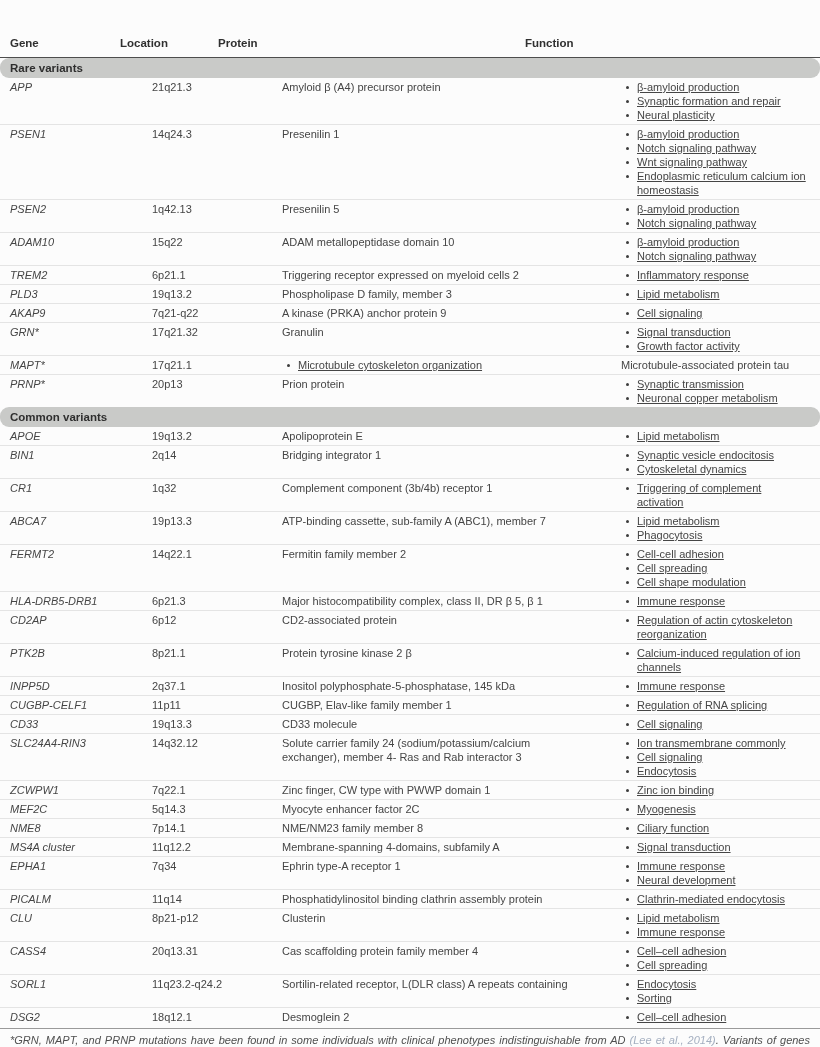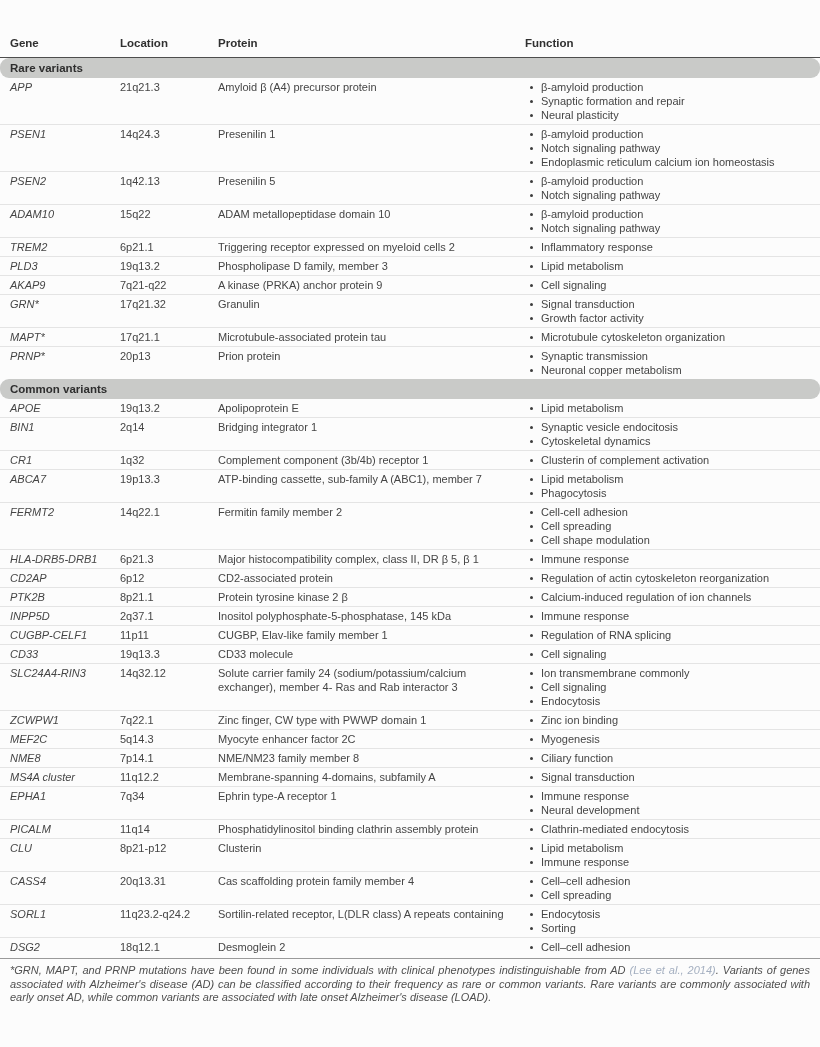--- a/index.html
+++ b/index.html
@@ -29,26 +29,26 @@
     font-weight:bold;color:#303030;font-size:11.5px;
     padding-bottom:7px;line-height:14px;
   }
   .header-rule{border-top:1.5px solid var(--rule-dark);width:820px;}
   .section-band{
     background:var(--section-band);
     height:20px;line-height:20px;
     padding-left:10px;
     font-weight:bold;color:#2e2e2e;font-size:11.5px;border-radius:9px;
   }
-  .row{padding-top:2px;padding-bottom:2px;}
+  .row{padding-top:2px;padding-bottom:2px;gap:32px;}
   .row + .row{border-top:1px solid var(--rule-light);}
   .cell{line-height:14px;vertical-align:top;padding-right:8px;}
   .gene{font-style:italic;}
   .func{padding-right:0;}
-  .fitem{position:relative;padding-left:16px;line-height:14px;}
+  .fitem{position:relative;padding-left:16px;line-height:14px;text-decoration:underline;}
   .fitem::before{
     content:"";position:absolute;left:5px;top:5.5px;
     width:3.2px;height:3.2px;border-radius:50%;background:#3d3d3d;
   }
   .foot-rule{border-top:1px solid var(--rule-foot);width:820px;margin-top:2px;}
   .footnote{
     padding:5px 10px 0 10px;
     font-style:italic;color:#4f4f4f;
     font-size:11px;line-height:13.5px;
     text-align:justify;
@@ -81,20 +81,21 @@
           <div class="fitem">Neural plasticity</div>
         </div>
       </div>
       <div class="grid row">
         <div class="cell gene">PSEN1</div>
         <div class="cell ">14q24.3</div>
         <div class="cell ">Presenilin 1</div>
         <div class="cell func">
           <div class="fitem">β-amyloid production</div>
           <div class="fitem">Notch signaling pathway</div>
+          <div class="fitem">Wnt signaling pathway</div>
           <div class="fitem">Endoplasmic reticulum calcium ion homeostasis</div>
         </div>
       </div>
       <div class="grid row">
         <div class="cell gene">PSEN2</div>
         <div class="cell ">1q42.13</div>
         <div class="cell ">Presenilin 5</div>
         <div class="cell func">
           <div class="fitem">β-amyloid production</div>
           <div class="fitem">Notch signaling pathway</div>
@@ -138,24 +139,24 @@
         <div class="cell ">17q21.32</div>
         <div class="cell ">Granulin</div>
         <div class="cell func">
           <div class="fitem">Signal transduction</div>
           <div class="fitem">Growth factor activity</div>
         </div>
       </div>
       <div class="grid row">
         <div class="cell gene">MAPT*</div>
         <div class="cell ">17q21.1</div>
+        <div class="cell func">
+          <div class="fitem">Microtubule cytoskeleton organization</div>
+        </div>
         <div class="cell ">Microtubule-associated protein tau</div>
-        <div class="cell func">
-          <div class="fitem">Microtubule cytoskeleton organization</div>
-        </div>
       </div>
       <div class="grid row">
         <div class="cell gene">PRNP*</div>
         <div class="cell ">20p13</div>
         <div class="cell ">Prion protein</div>
         <div class="cell func">
           <div class="fitem">Synaptic transmission</div>
           <div class="fitem">Neuronal copper metabolism</div>
         </div>
       </div>
@@ -175,21 +176,21 @@
         <div class="cell func">
           <div class="fitem">Synaptic vesicle endocitosis</div>
           <div class="fitem">Cytoskeletal dynamics</div>
         </div>
       </div>
       <div class="grid row">
         <div class="cell gene">CR1</div>
         <div class="cell ">1q32</div>
         <div class="cell ">Complement component (3b/4b) receptor 1</div>
         <div class="cell func">
-          <div class="fitem">Clusterin of complement activation</div>
+          <div class="fitem">Triggering of complement activation</div>
         </div>
       </div>
       <div class="grid row">
         <div class="cell gene">ABCA7</div>
         <div class="cell ">19p13.3</div>
         <div class="cell ">ATP-binding cassette, sub-family A (ABC1), member 7</div>
         <div class="cell func">
           <div class="fitem">Lipid metabolism</div>
           <div class="fitem">Phagocytosis</div>
         </div>

